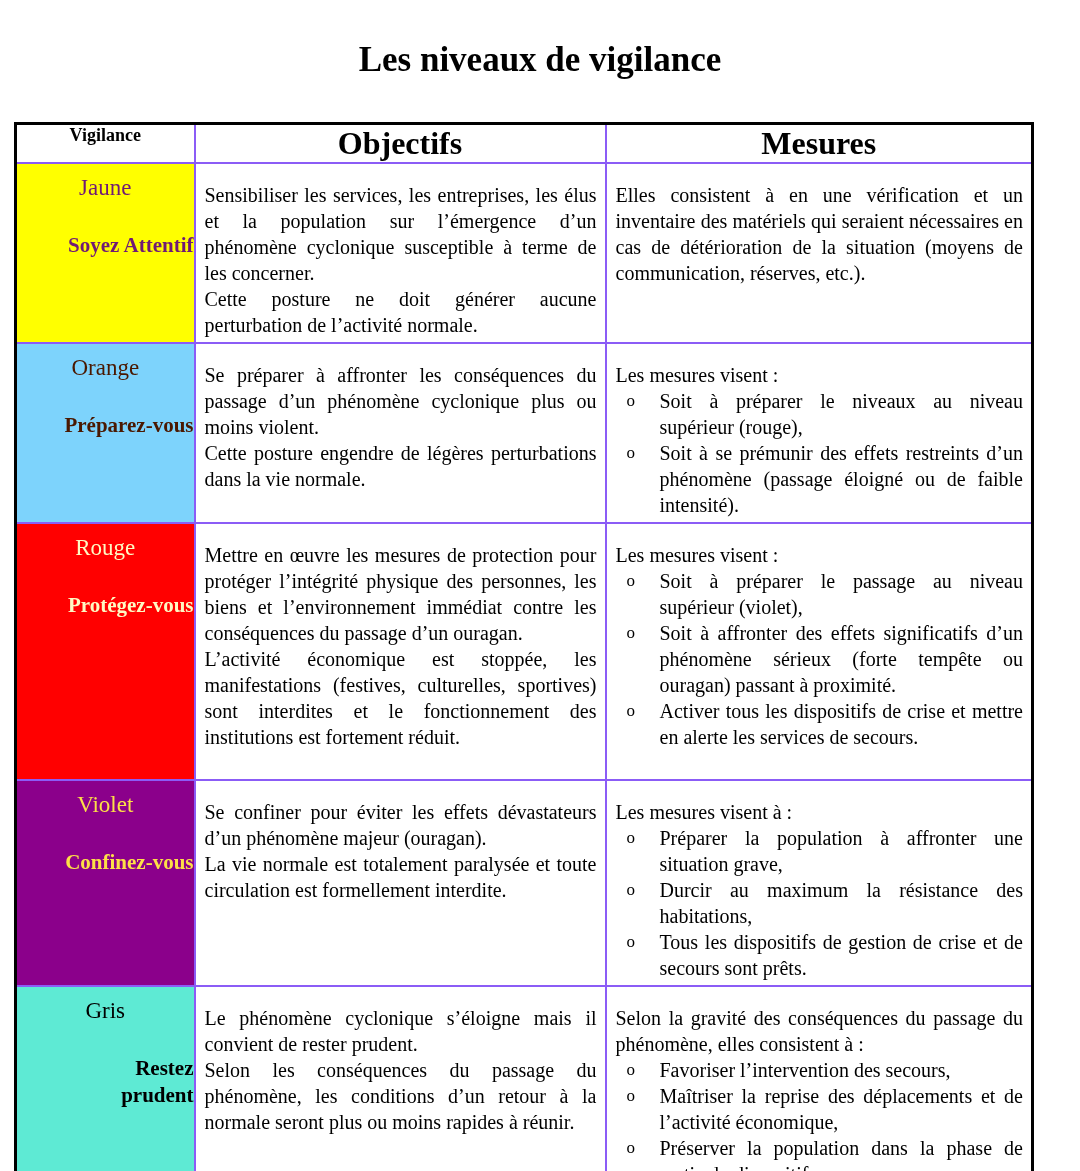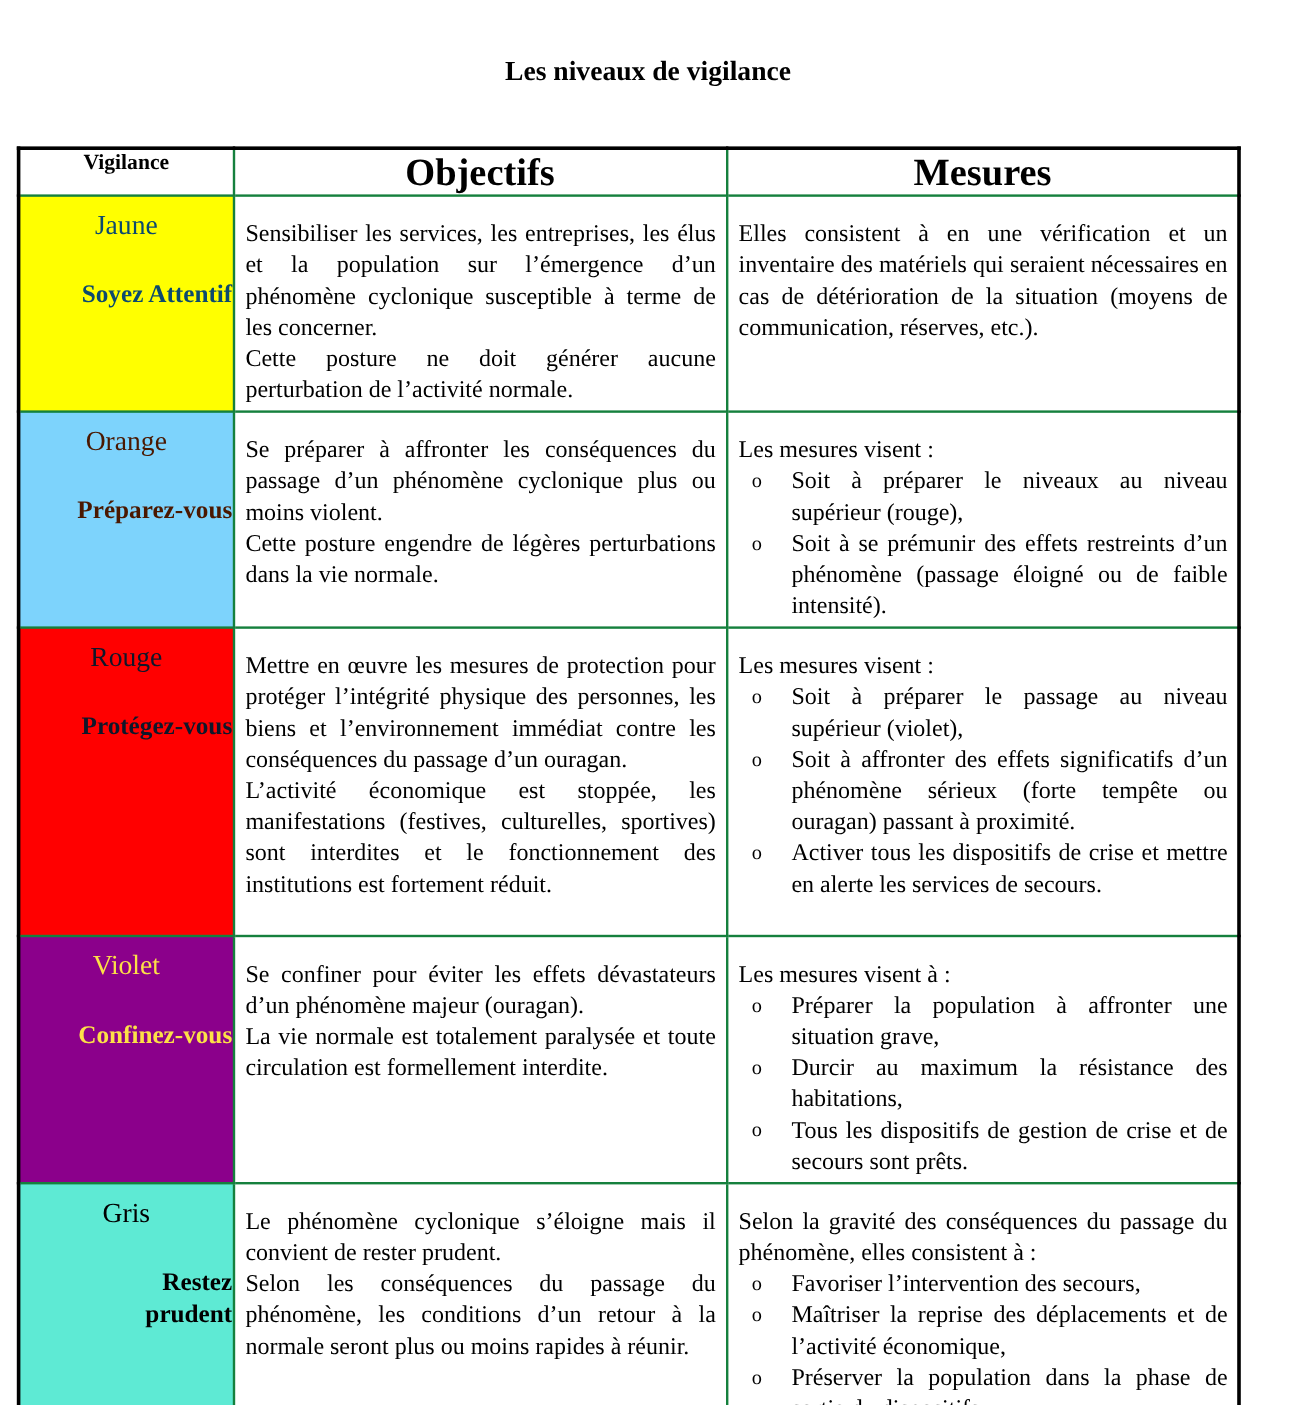--- a/index.html
+++ b/index.html
@@ -2,30 +2,30 @@
 <html><head>
 <meta charset="utf-8">
 <style>
   html,body{margin:0;padding:0;}
   body{
     width:1080px;height:1171px;background:#ffffff;color:#000;
     font-family:"Liberation Serif","DejaVu Serif",serif;
     overflow:hidden;
   }
   .page-title{
-    text-align:center;font-size:23px;font-weight:bold;
+    text-align:center;font-size:35px;font-weight:bold;
     margin:42px 0 0 0;line-height:36px;
   }
   table.vigilance{
     border-collapse:collapse;table-layout:fixed;
     margin:44px 0 0 14px;width:1017px;
     border:3px solid #000;
   }
   table.vigilance th, table.vigilance td{
-    border:2px solid #15803d;vertical-align:top;padding:0;
+    border:2px solid #8b5cf6;vertical-align:top;padding:0;
   }
   th.th-vigilance{font-size:18px;font-weight:bold;height:29px;vertical-align:middle;}
   th.th-main{font-size:32px;font-weight:bold;height:29px;vertical-align:middle;}
   td.level-cell{text-align:center;}
   .level-name{font-size:23px;margin-top:10px;line-height:28px;}
   .level-slogan{
     font-size:21px;font-weight:bold;margin-top:30px;
     line-height:27px;white-space:pre-line;text-align:right;
   }
   .cell-inner{padding:18px 8px 4px 9px;font-size:20px;line-height:26px;}
@@ -50,21 +50,21 @@
   </colgroup>
   <thead>
     <tr>
       <th class="th-vigilance">Vigilance</th>
       <th class="th-main">Objectifs</th>
       <th class="th-main">Mesures</th>
     </tr>
   </thead>
   <tbody>
       <tr>
-        <td class="level-cell" style="background: rgb(255, 255, 0); color: #0c4a6e; height: 158px;">
+        <td class="level-cell" style="background: rgb(255, 255, 0); color: #701a75; height: 158px;">
           <div class="level-name">Jaune</div>
           <div class="level-slogan">Soyez Attentif</div>
         </td>
         <td>
           <div class="cell-inner">
             <div class="para">Sensibiliser les services, les entreprises, les élus et la population sur l’émergence d’un phénomène cyclonique susceptible à terme de les concerner.</div>
             <div class="para">Cette posture ne doit générer aucune perturbation de l’activité normale.</div>
           </div>
         </td>
         <td>
@@ -92,21 +92,21 @@
               <span class="bullet-text">Soit à préparer le niveaux au niveau supérieur (rouge),</span>
             </div>
             <div class="bullet">
               <span class="bullet-marker">o</span>
               <span class="bullet-text">Soit à se prémunir des effets restreints d’un phénomène (passage éloigné ou de faible intensité).</span>
             </div>
           </div>
         </td>
       </tr>
       <tr>
-        <td class="level-cell" style="background: rgb(255, 0, 0); color: #0f172a; height: 255px;">
+        <td class="level-cell" style="background: rgb(255, 0, 0); color: #fef9c3; height: 255px;">
           <div class="level-name">Rouge</div>
           <div class="level-slogan">Protégez-vous</div>
         </td>
         <td>
           <div class="cell-inner">
             <div class="para">Mettre en œuvre les mesures de protection pour protéger l’intégrité physique des personnes, les biens et l’environnement immédiat contre les conséquences du passage d’un ouragan.</div>
             <div class="para">L’activité économique est stoppée, les manifestations (festives, culturelles, sportives) sont interdites et le fonctionnement des institutions est fortement réduit.</div>
           </div>
         </td>
         <td>

